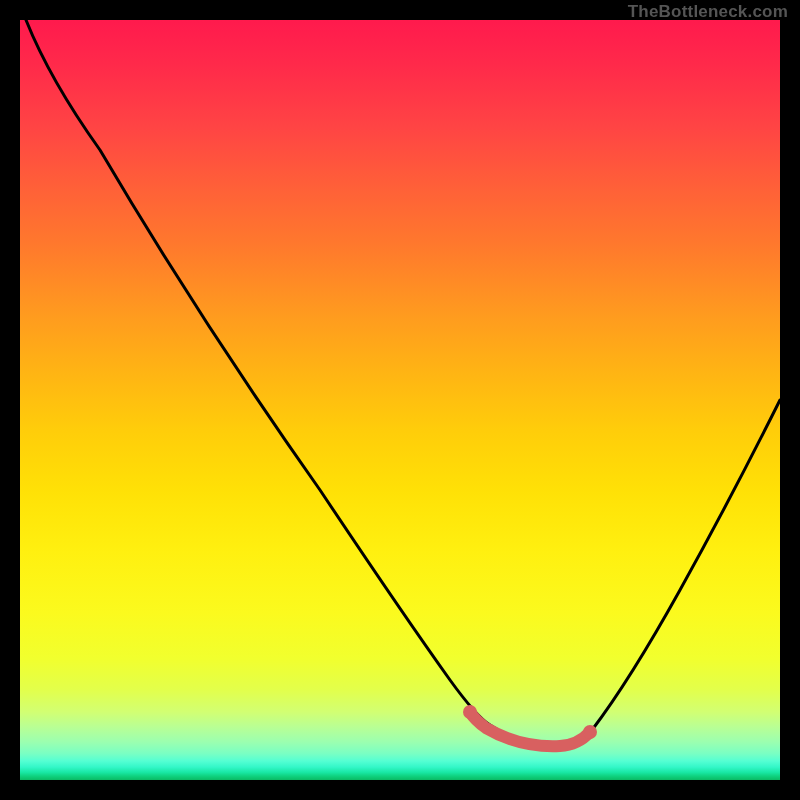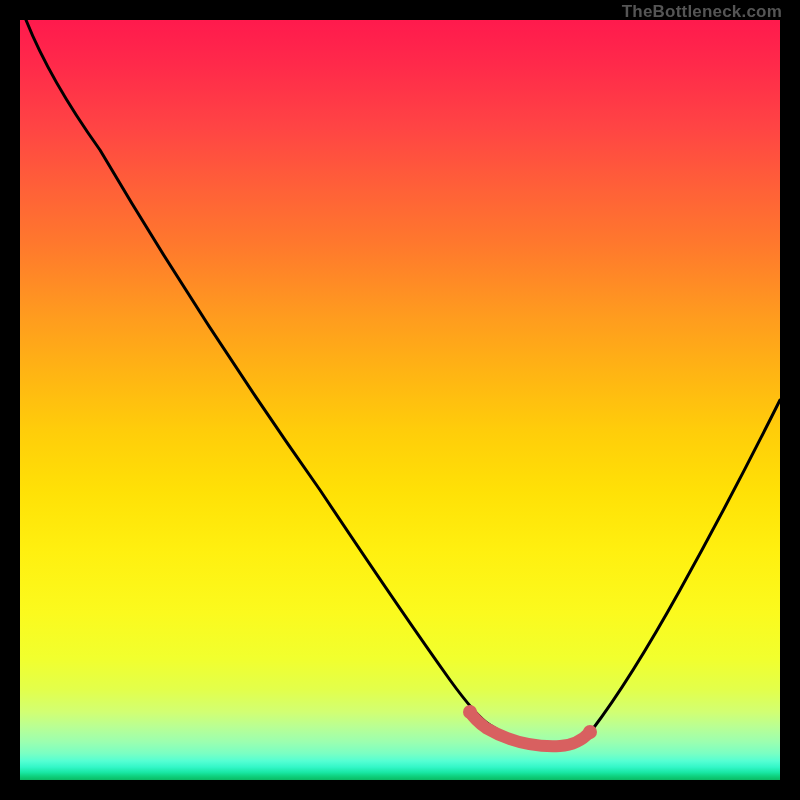--- a/index.html
+++ b/index.html
@@ -44,21 +44,21 @@
       #55ffd3 97.5%,
       #33f7c8 98.3%,
       #19e7a4 99%,
       #0fd17e 99.5%,
       #0aba64 100%
     );
   }
   .attribution {
     position: absolute;
     top: 2px;
-    right: 18px;
+    right: 12px;
     color: #555555;
     font-size: 17px;
     font-weight: 600;
     letter-spacing: 0.2px;
     z-index: 5;
   }
   svg.overlay {
     position: absolute;
     left: 0;
     top: 0;

